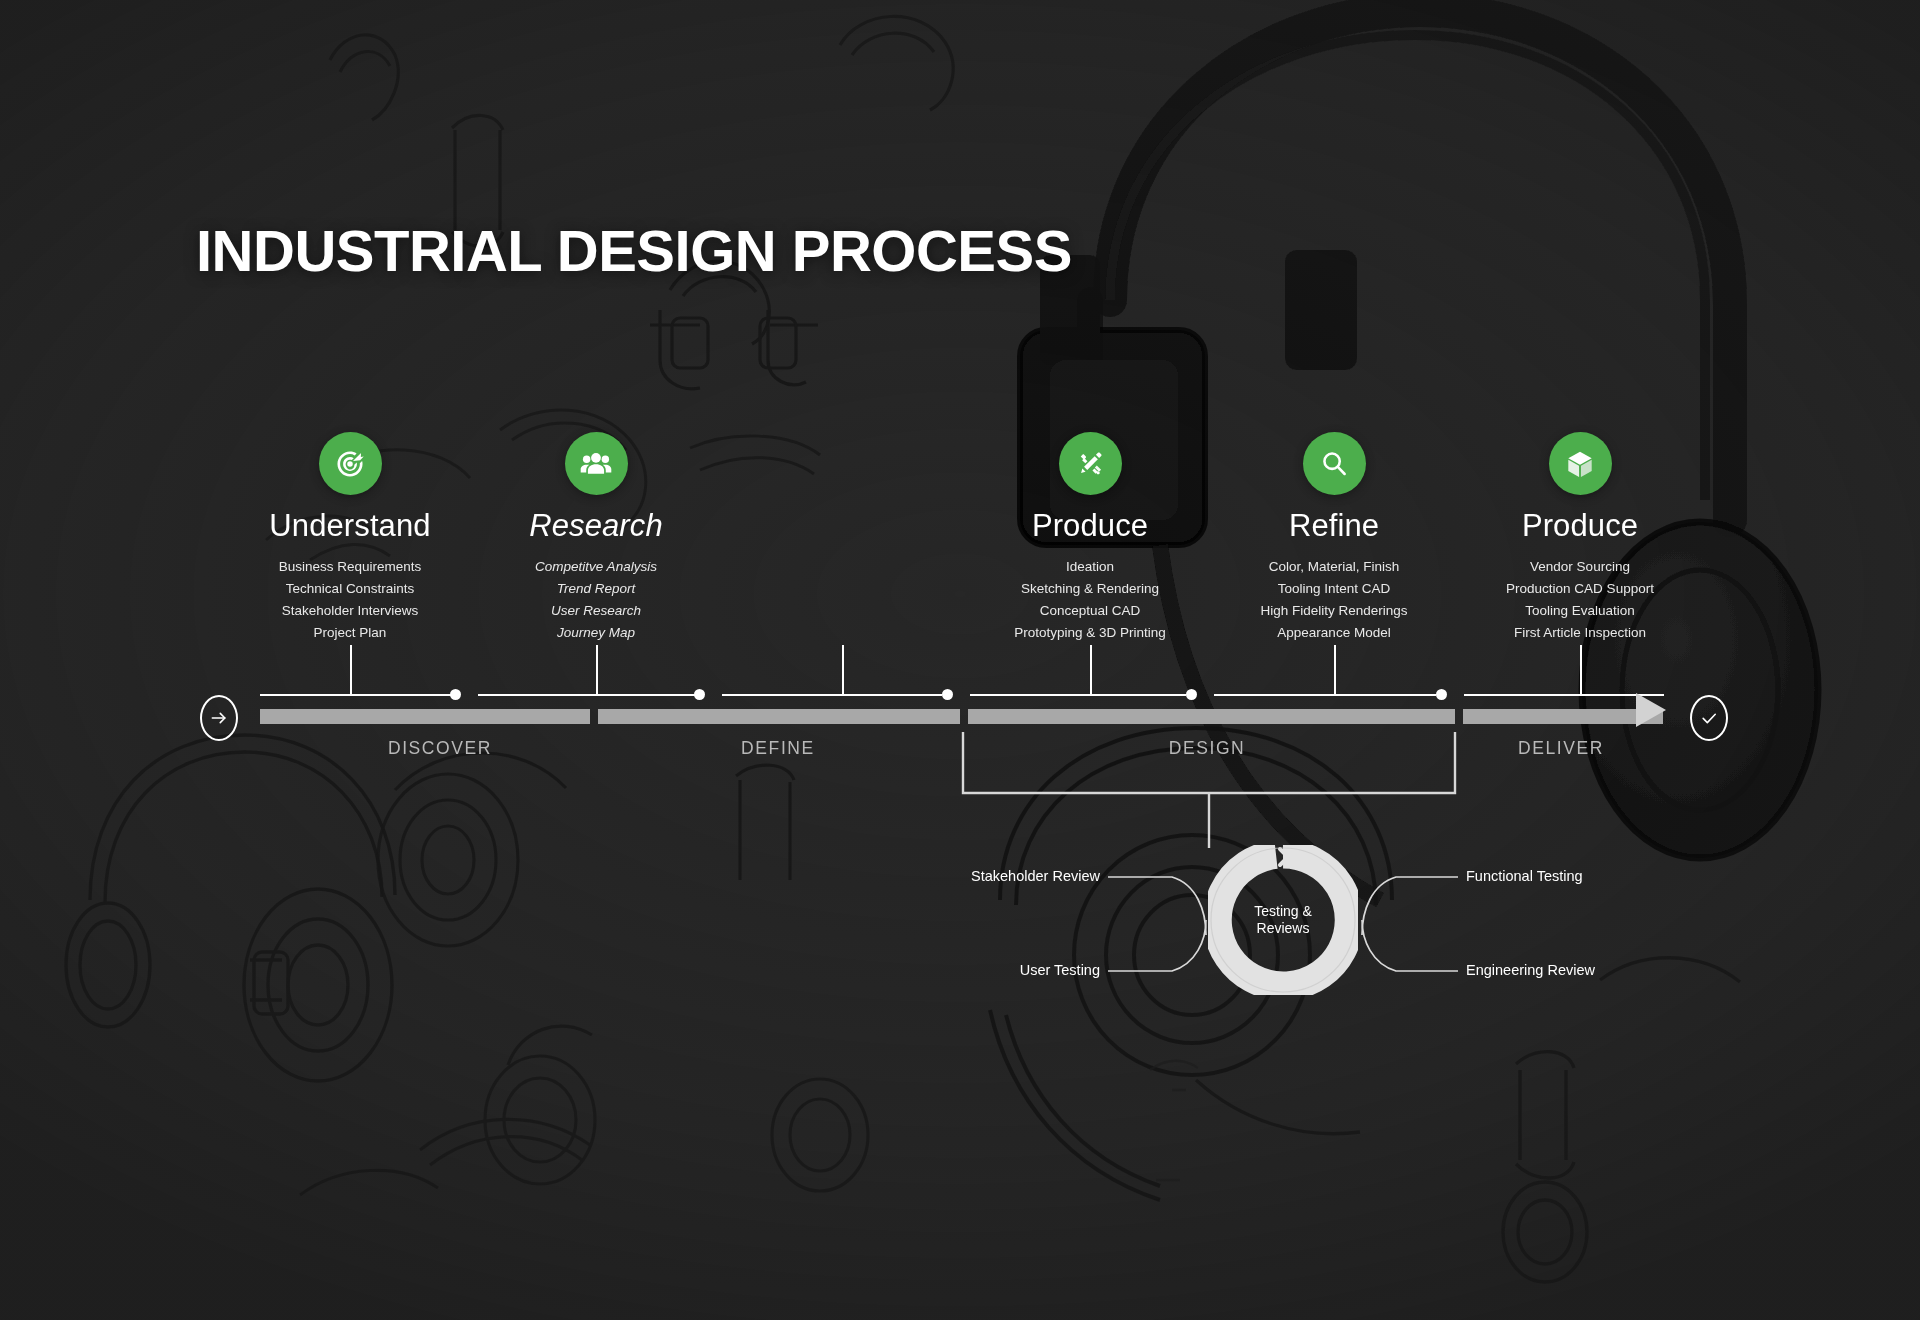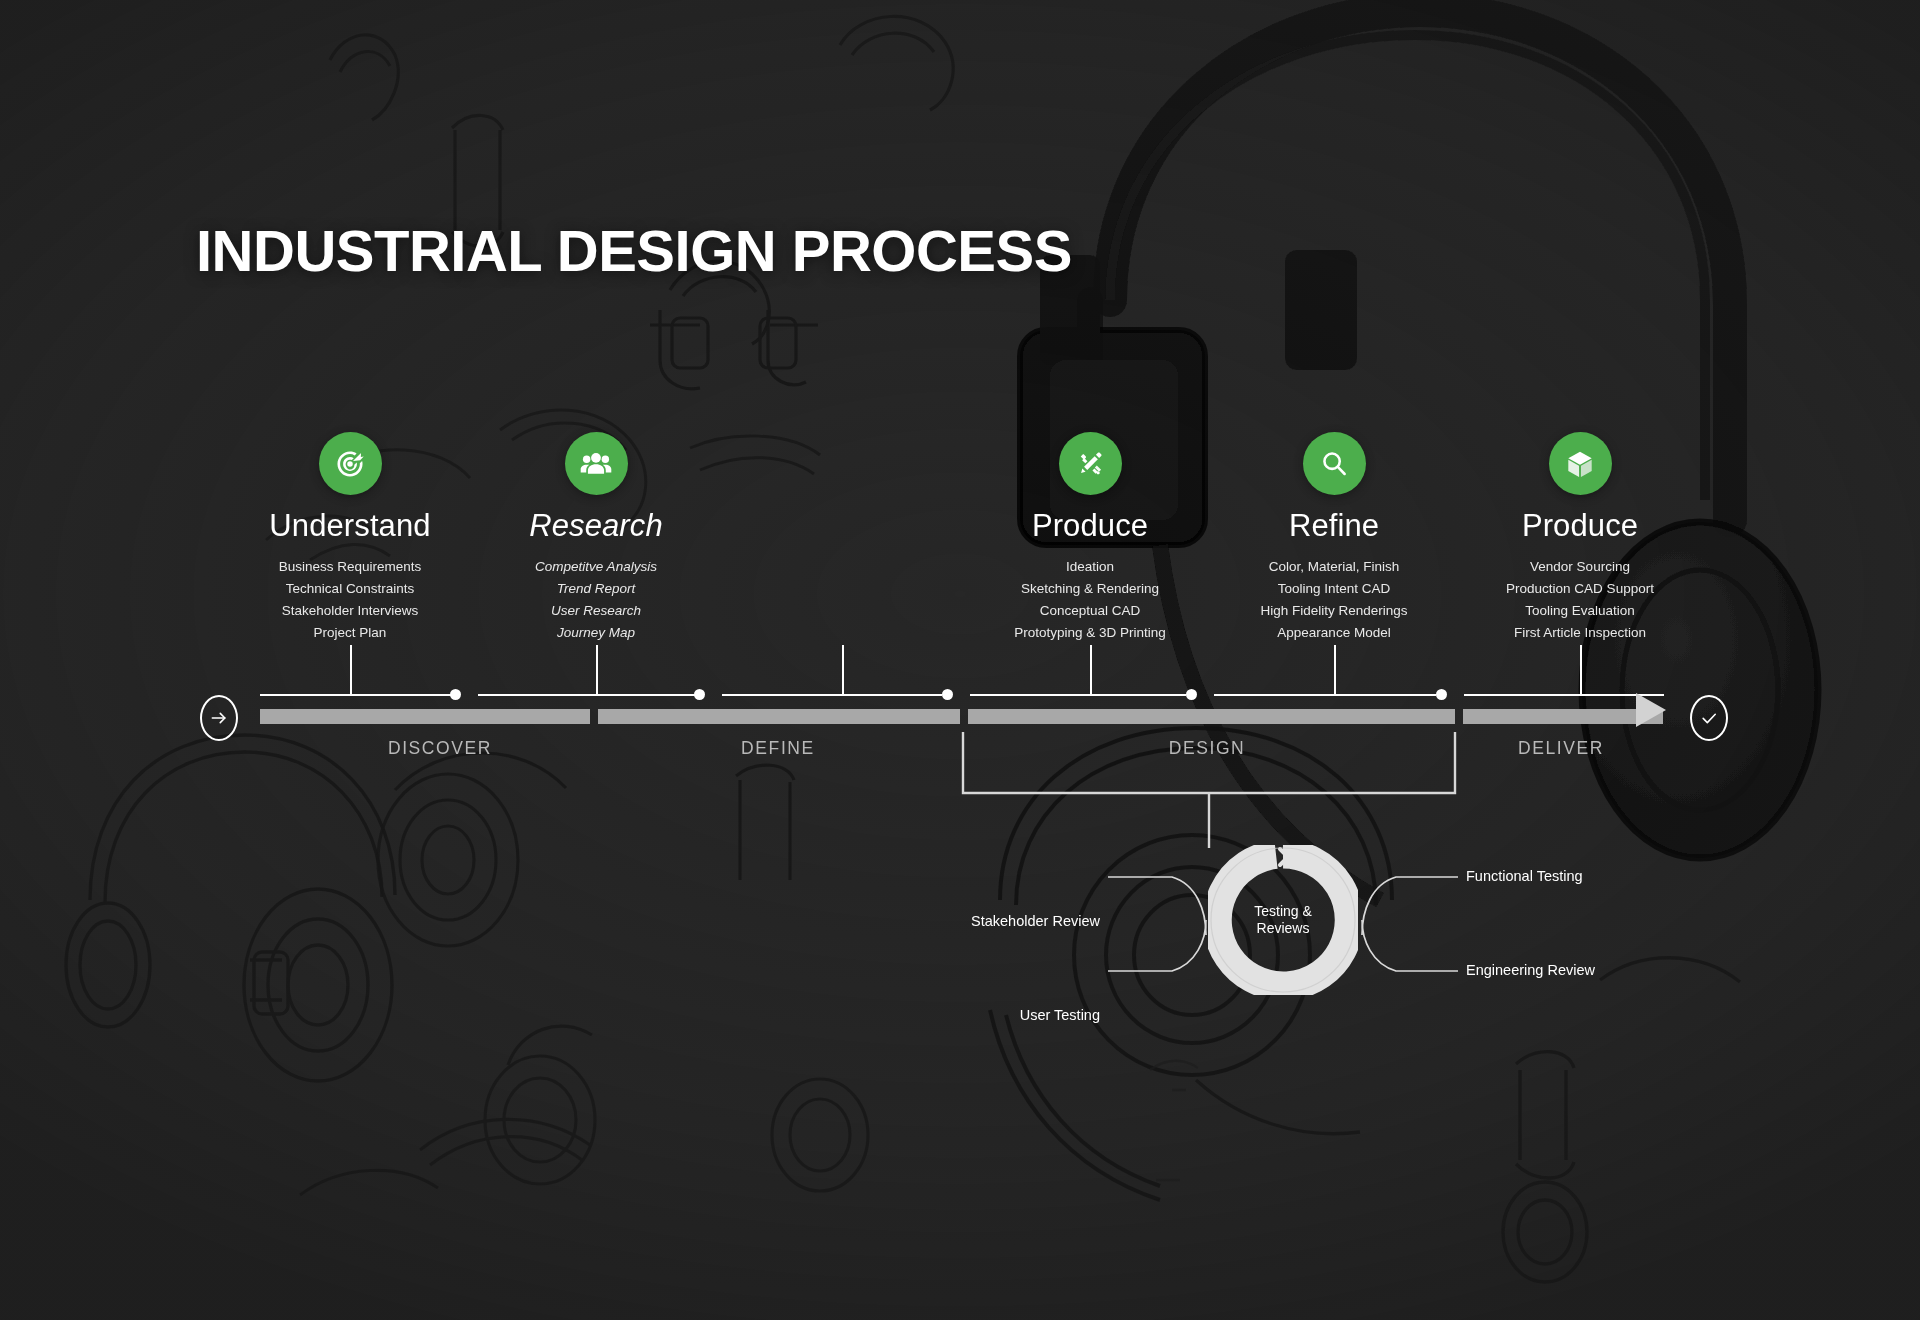--- a/index.html
+++ b/index.html
@@ -132,21 +132,21 @@
     line-height:17px;
     color:#ffffff;
     text-align:center;
   }
   .donut-label {
     position:absolute;
     font-size:14.5px;
     color:#ffffff;
     white-space:nowrap;
   }
-  .dl-left { transform:translateX(-100%);margin-top:45px; }
+  .dl-left { transform:translateX(-100%); }
 </style>
 </head>
 <body>
 
 <div id="bg-art">
   <svg viewBox="0 0 1920 1320" xmlns="http://www.w3.org/2000/svg">
     <defs>
       <linearGradient id="hpShade" x1="0" y1="0" x2="0" y2="1">
         <stop offset="0%" stop-color="#0e0e0e" stop-opacity="0.95"></stop>
         <stop offset="100%" stop-color="#1a1a1a" stop-opacity="0.9"></stop>

